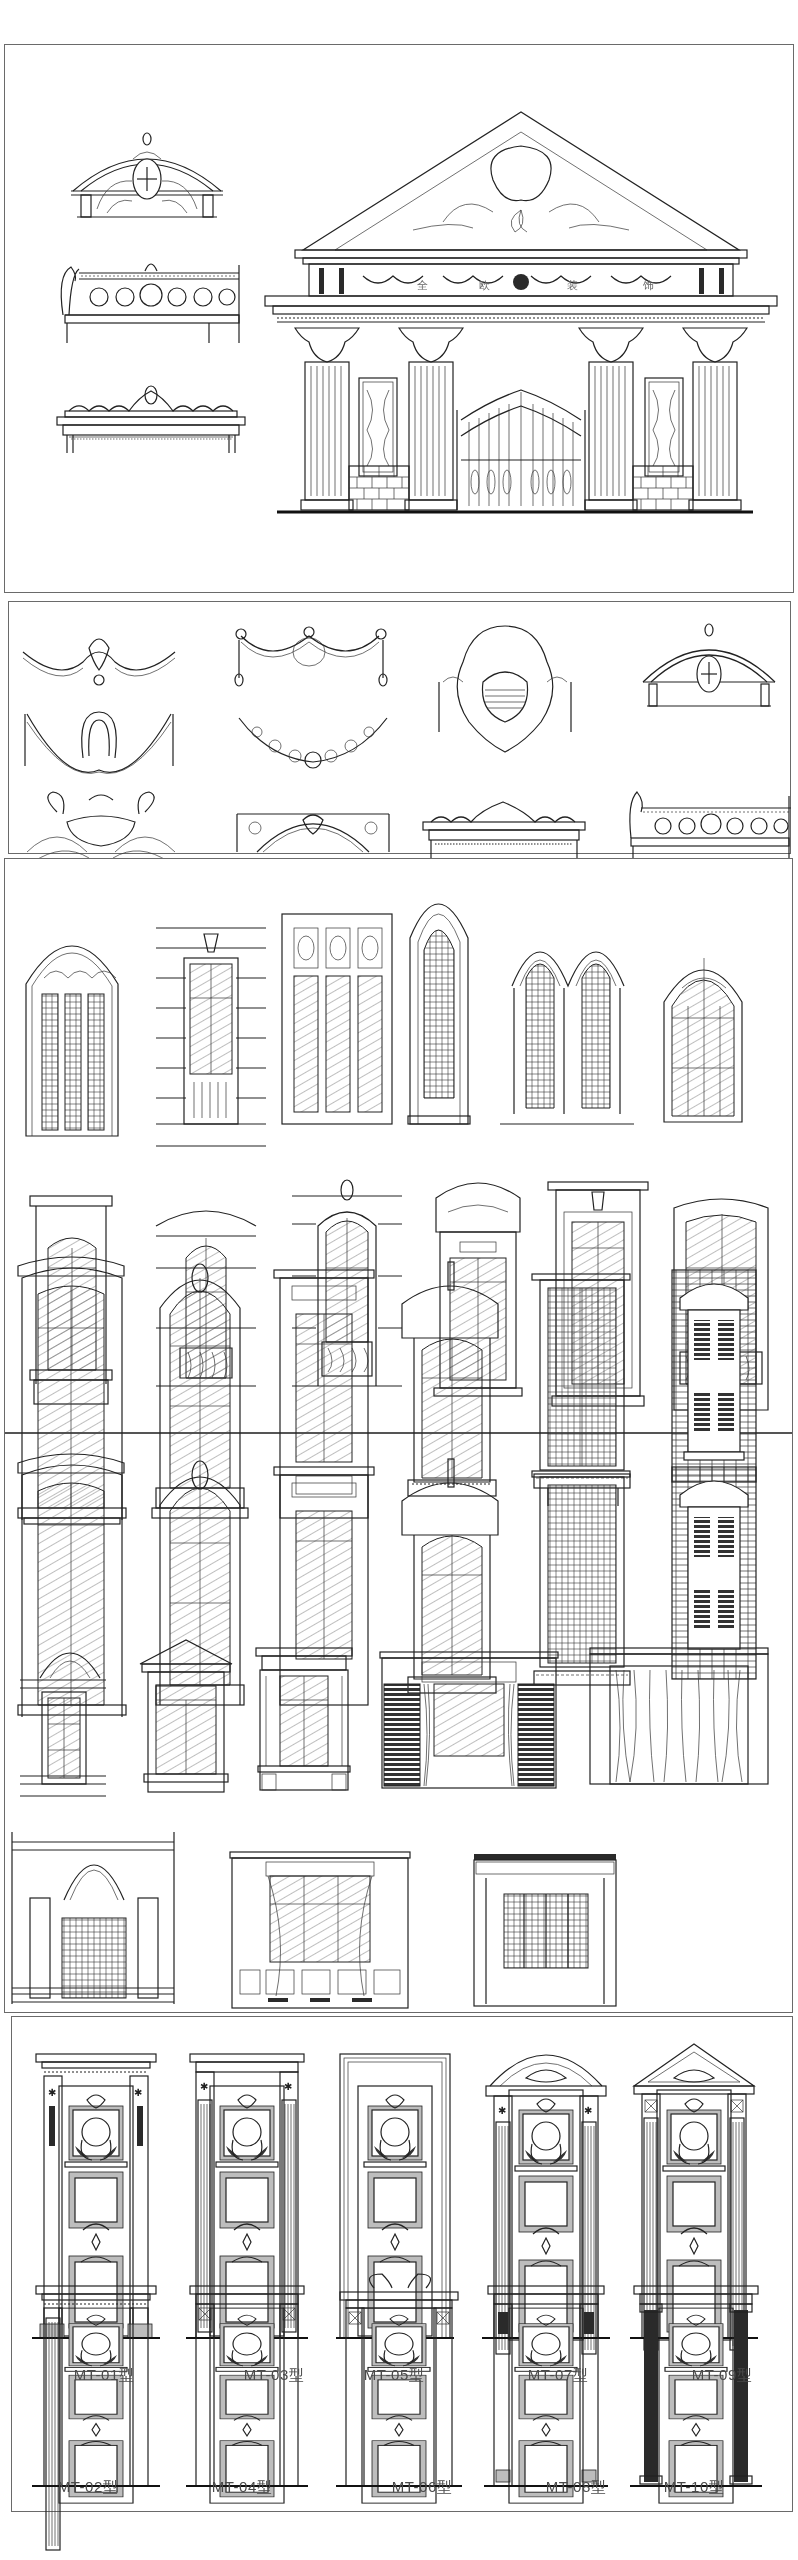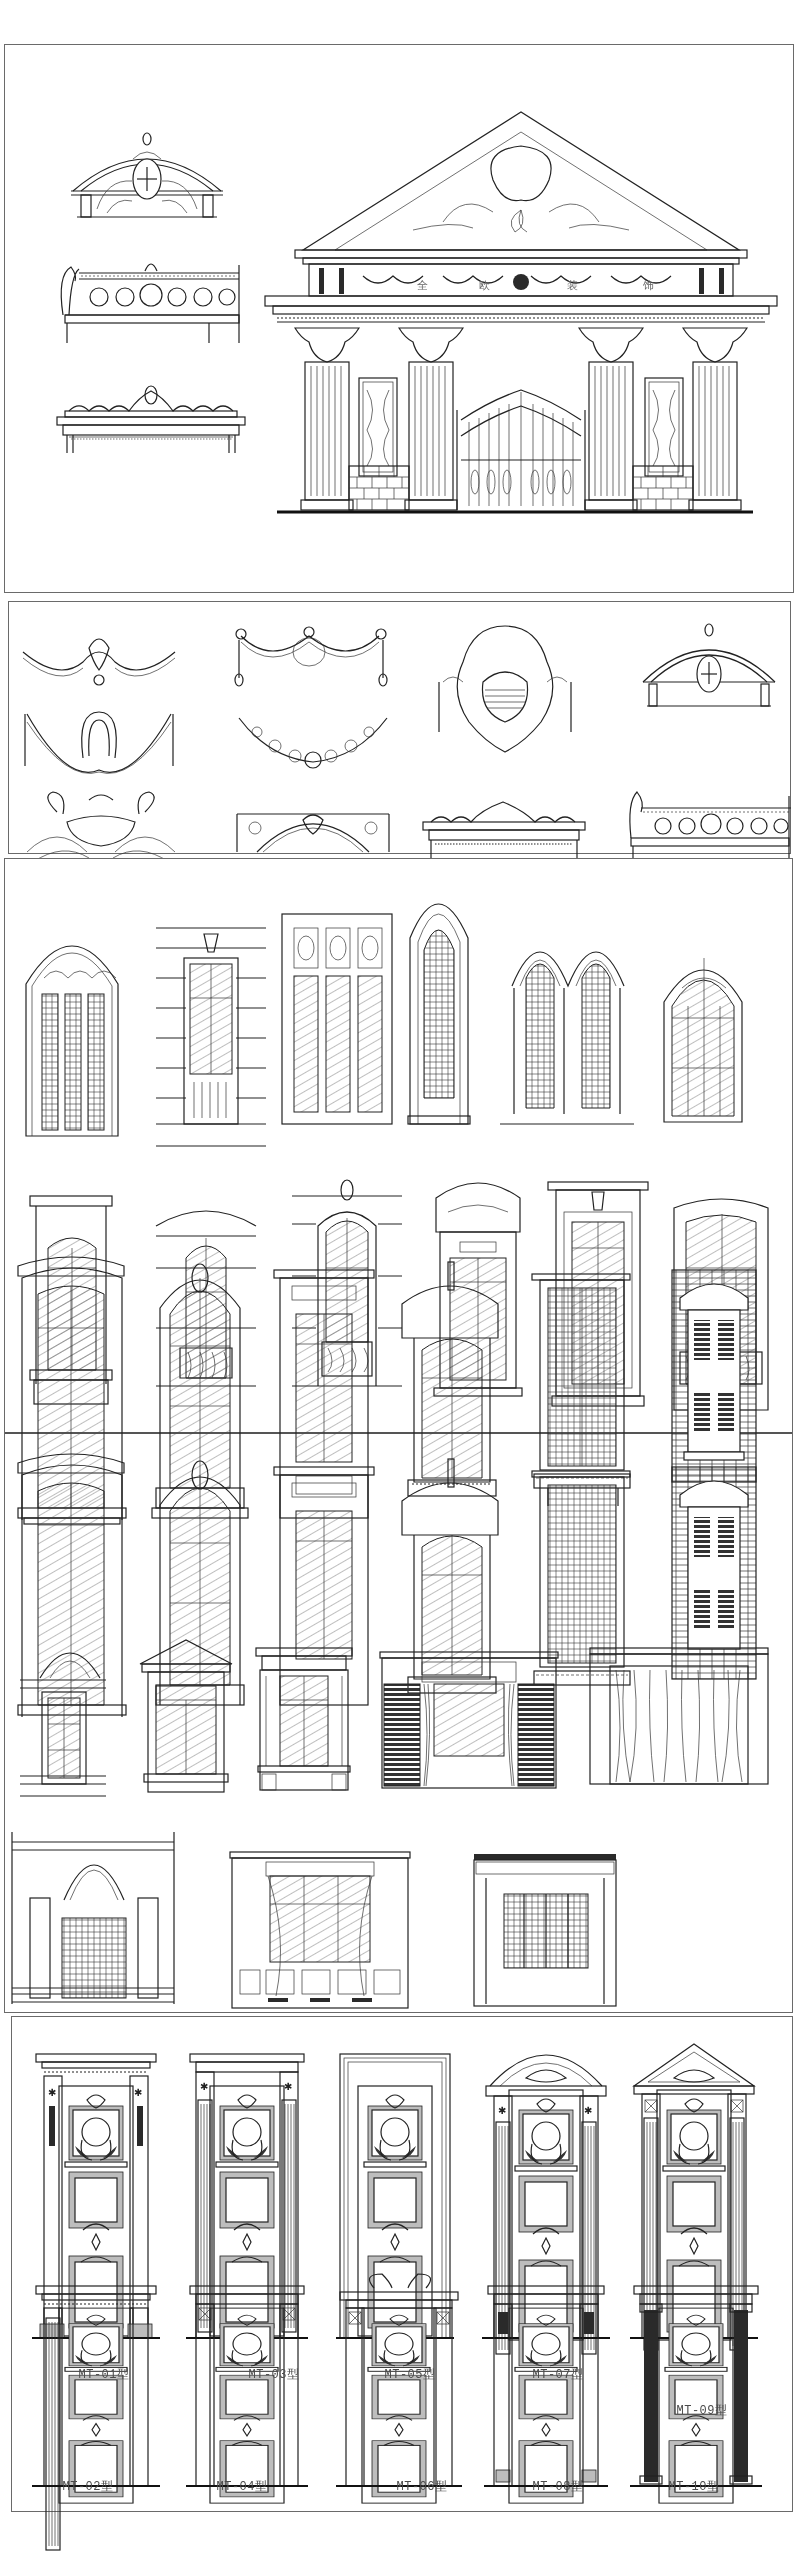--- a/index.html
+++ b/index.html
@@ -1,21 +1,21 @@
 <!DOCTYPE html>
 <html><head>
 <meta charset="utf-8">
 <style>
   html,body{margin:0;padding:0;background:#ffffff;}
   body{width:798px;height:2560px;position:relative;overflow:hidden;font-family:"DejaVu Sans",sans-serif;color:#222;}
   .panel{position:absolute;border:1.5px solid #6a6a6a;background:#fff;box-sizing:border-box;}
   .item{position:absolute;}
   .item svg{display:block;width:100%;height:100%;overflow:visible;}
   .divider{position:absolute;height:1.5px;background:#555;}
-  .door-label{position:absolute;width:140px;text-align:center;font-family:Liberation Mono, monospace;font-size:12px;color:#4a4a4a;letter-spacing:0.5px;}
+  .door-label{position:absolute;width:140px;text-align:center;font-family:Liberation Sans, sans-serif;font-size:15px;color:#4a4a4a;letter-spacing:0.5px;}
   .frieze-char{position:absolute;font-size:11px;color:#666;font-family:"DejaVu Sans",sans-serif;}
   svg .k{stroke:#222;fill:none;stroke-width:1.2;}
   svg .kt{stroke:#333;fill:none;stroke-width:0.7;}
   svg .fill{fill:#2a2a2a;stroke:none;}
   svg .wh{fill:#fff;stroke:#222;stroke-width:1.2;}
   svg .gr{fill:#bdbdbd;stroke:#222;stroke-width:0.8;}
 </style>
 </head>
 <body>
 
@@ -726,21 +726,21 @@
       <rect class="k" x="6" y="190" width="22" height="8"></rect>
         <rect class="k" x="96" y="190" width="22" height="8"></rect>
       <use href="#door-leaf" x="25" y="-46" transform="translate(0,58) scale(1,0.78)"></use>
       <line x1="-4" y1="200" x2="128" y2="200" stroke="#111" stroke-width="2"></line>
     </g>
   </svg>
 </div>
 
 <span class="door-label" style="left:34px;top:2366px;">MT-01型</span>
 <span class="door-label" style="left:204px;top:2366px;">MT-03型</span>
-<span class="door-label" style="left:340px;top:2366px;">MT-05型</span>
+<span class="door-label" style="left:324px;top:2366px;">MT-05型</span>
 <span class="door-label" style="left:488px;top:2366px;">MT-07型</span>
-<span class="door-label" style="left:632px;top:2366px;margin-top:36px;">MT-09型</span>
+<span class="door-label" style="left:652px;top:2366px;">MT-09型</span>
 
 <span class="door-label" style="left:18px;top:2478px;">MT-02型</span>
 <span class="door-label" style="left:172px;top:2478px;">MT-04型</span>
 <span class="door-label" style="left:352px;top:2478px;">MT-06型</span>
-<span class="door-label" style="left:488px;top:2478px;">MT-08型</span>
+<span class="door-label" style="left:506px;top:2478px;">MT-08型</span>
 <span class="door-label" style="left:624px;top:2478px;">MT-10型</span>
 
 </body></html>

